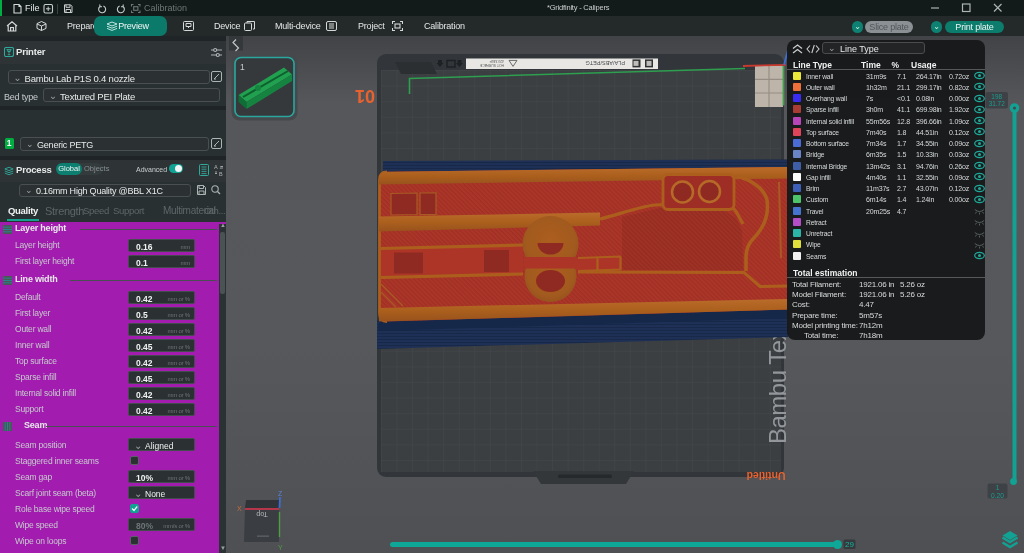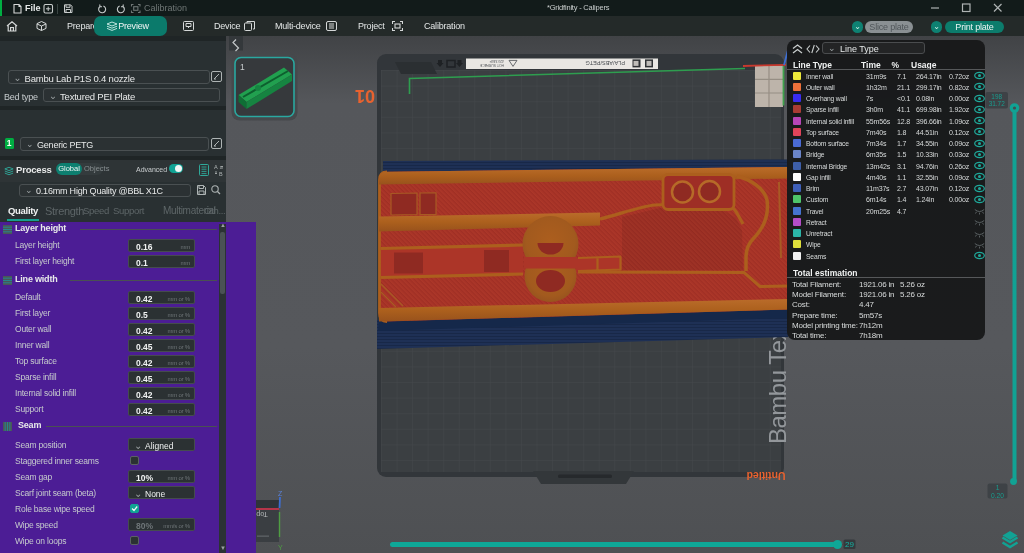--- a/index.html
+++ b/index.html
@@ -439,41 +439,41 @@
       </div>
   <div class="lrow" style="left:5px;top:270.6px">
         <span style="position:absolute;left:0">Prepare time:</span>
         <span style="position:absolute;left:67px">5m57s</span>
       </div>
   <div class="lrow" style="left:5px;top:280.8px">
         <span style="position:absolute;left:0">Model printing time:</span>
         <span style="position:absolute;left:67px">7h12m</span>
       </div>
   <div class="lrow" style="left:5px;top:291.0px">
-        <span style="position:absolute;left:0">Total time:</span>
+        <span style="position:absolute;left:12px">Total time:</span>
         <span style="position:absolute;left:67px">7h18m</span>
       </div>
 </div>
 
 <div id="menubar" class="abs">
   <div class="abs" style="left:0;top:0;width:2px;height:16px;background:#00AE42"></div>
   <svg class="abs" style="left:13px;top:3.5px" width="160" height="10" viewBox="0 0 160 10">
     <path d="M1,0.5 h5 l2,2 v6.5 h-7 z M6,0.5 v2 h2" fill="none" stroke="#D5D8D8" stroke-width="1.1"></path>
     <rect x="31" y="0.5" width="8.5" height="8.5" rx="1.5" fill="none" stroke="#C9CDCD" stroke-width="1.1"></rect>
     <path d="M33,4.8 h4.5 M35.2,2.6 v4.4" stroke="#C9CDCD" stroke-width="1"></path>
     <path d="M44.5,0 v10" stroke="#3A4443" stroke-width="1"></path>
     <path d="M51.5,0.8 h6 l1.5,1.5 v6.2 h-7.5 z M53,0.8 v2.5 h4 v-2.5 M53,8.5 v-3 h4.5 v3" fill="none" stroke="#C9CDCD" stroke-width="1"></path>
     <path d="M87,2 a3.5,3.5 0 1 0 3.4,-0.5 M87,2 l-0.3,-2 M87,2 l2,0.3" fill="none" stroke="#C9CDCD" stroke-width="1.1" transform="translate(0,0.5)"></path>
     <path d="M110,2 a3.5,3.5 0 1 1 -3.4,-0.5 M110,2 l0.3,-2 M110,2 l-2,0.3" fill="none" stroke="#C9CDCD" stroke-width="1.1" transform="translate(0,0.5)"></path>
     <g stroke="#6F7675" stroke-width="1.1" fill="none">
       <path d="M118.5,2.5 v-2 h2 M125,0.5 h2 v2 M127,6.5 v2 h-2 M120.5,8.5 h-2 v-2"></path>
       <rect x="120.7" y="2.7" width="4.2" height="3.6"></rect>
     </g>
   </svg>
-  <span class="mi" style="left:25px;font-weight:bold;color:#E6E9E9">File</span>
+  <span class="mi" style="left:25px;font-weight:normal;color:#E6E9E9">File</span>
   <span class="mi" style="left:144px;color:#6F7675">Calibration</span>
   <span class="mi" style="left:547px;color:#C9CDCD;font-size:7.5px;letter-spacing:-0.2px">*Gridfinity - Calipers</span>
   <svg class="abs" style="left:928px;top:3px" width="90" height="10" viewBox="0 0 90 10">
     <path d="M3,5 h8" stroke="#AEB3B3" stroke-width="1.2"></path>
     <rect x="34.5" y="1" width="7.5" height="7.5" fill="none" stroke="#AEB3B3" stroke-width="1.2"></rect>
     <path d="M66,1 l7.5,7.5 M73.5,1 l-7.5,7.5" stroke="#AEB3B3" stroke-width="1.2"></path>
   </svg>
 </div>
 <div id="tabbar" class="abs">
   <svg class="abs" style="left:6px;top:4.5px" width="12" height="11" viewBox="0 0 12 11">
@@ -515,20 +515,32 @@
   <span class="tab" style="left:408px">Calibration</span>
   <div class="pill" style="left:852px;top:5px;width:11px;height:12px;background:#0E8172;color:#CFEFE9;line-height:11px;font-size:8px">⌄</div>
   <div class="pill" style="left:865px;top:5px;width:48px;height:12px;background:#8A9093;color:#50565A;line-height:12px;font-size:9px">Slice plate</div>
   <div class="pill" style="left:931px;top:5px;width:11px;height:12px;background:#0E8172;color:#CFEFE9;line-height:11px;font-size:8px">⌄</div>
   <div class="pill" style="left:945px;top:5px;width:59px;height:12px;background:#0C7C6C;color:#E9F5F3;line-height:12px;font-size:9px">Print plate</div>
 </div>
 
 <div id="lpanel" class="abs">
 
   <div class="abs" style="left:0;top:0;width:226px;height:5px;background:#1F2526"></div>
+  <div class="hdr" style="top:5px;height:23px">
+    <svg class="abs" style="left:4px;top:5.5px" width="10" height="10" viewBox="0 0 12 12">
+      <rect x="0.6" y="0.6" width="10.8" height="10.8" rx="2" fill="none" stroke="#2FA99A" stroke-width="1.3"></rect>
+      <path d="M3,3.2 h6 M4.5,3.2 v2.2 h3 v-2.2 M6,5.4 v2.5 m-1.5,1.3 h3" stroke="#2FA99A" stroke-width="1.2" fill="none"></path>
+    </svg>
+    <span class="ht" style="left:16px;top:5px">Printer</span>
+    <svg class="abs" style="left:211px;top:6px" width="11" height="11" viewBox="0 0 11 11">
+      <path d="M0,3 h3 m2.5,0 h5.5 M0,8 h5.5 m2.5,0 h3" stroke="#AEB4B4" stroke-width="1.2"></path>
+      <circle cx="4.2" cy="3" r="1.5" fill="none" stroke="#AEB4B4" stroke-width="1.1"></circle>
+      <circle cx="6.8" cy="8" r="1.5" fill="none" stroke="#AEB4B4" stroke-width="1.1"></circle>
+    </svg>
+  </div>
   <div class="inbox" style="left:7.5px;top:34px;width:202px;height:13.5px;font-size:9.5px;letter-spacing:-0.2px">
     <span style="position:absolute;left:5px;top:0.5px;color:#9AA0A2">⌄</span>
     <span style="position:absolute;left:16px;top:1.5px">Bambu Lab P1S 0.4 nozzle</span>
   </div>
   <svg class="abs" style="left:210.5px;top:35px" width="11" height="11" viewBox="0 0 11 11">
     <rect x="0.5" y="0.5" width="10" height="10" rx="1.5" fill="none" stroke="#AEB4B4" stroke-width="1"></rect>
     <path d="M3,8 L8,3 M3,8 l2,0" stroke="#AEB4B4" stroke-width="1"></path>
   </svg>
   <span class="lbl" style="left:4px;top:56px;font-size:9px">Bed type</span>
   <div class="inbox" style="left:43px;top:52px;width:177px;height:14px;font-size:9.5px;letter-spacing:-0.2px">
@@ -582,21 +594,21 @@
   </svg>
 
   <span class="abs" style="left:8px;top:169px;font-size:9.5px;font-weight:bold;color:#F0F2F2;letter-spacing:-0.3px">Quality</span>
   <div class="abs" style="left:7px;top:182.5px;width:32px;height:2px;background:#16A08F"></div>
   <span class="abs" style="left:45px;top:169px;font-size:11px;color:#5E6668;letter-spacing:-0.3px">Strength</span>
   <span class="abs" style="left:83px;top:169px;font-size:9.5px;color:#5E6668;letter-spacing:-0.3px">Speed</span>
   <span class="abs" style="left:113px;top:169px;font-size:9.5px;color:#5E6668;letter-spacing:-0.3px">Support</span>
   <span class="abs" style="left:163px;top:169px;font-size:10px;color:#5E6668;letter-spacing:-0.3px">Multimaterial</span>
   <span class="abs" style="left:204px;top:169px;font-size:9.5px;color:#5E6668;letter-spacing:-0.3px">Oth...</span>
 
-  <div id="params" class="abs" style="left:0;top:186px;width:256px;height:331px;background:#4c1d95">
+  <div id="params" class="abs" style="left:0;top:186px;width:226px;height:331px;background:#a21caf">
     <svg class="abs" style="left:3px;top:3px" width="9" height="9" viewBox="0 0 9 9">
           <rect width="9" height="9" fill="#4A5658"></rect>
           <path d="M0,2.2 h9 M0,4.5 h9 M0,6.8 h9" stroke="#27858C" stroke-width="1"></path>
         </svg>
     <span class="ghdr" style="left:15px;top:1px">Layer height</span>
     <div class="grule" style="left:80px;top:7px;width:137px"></div>
     <span class="lbl" style="left:15px;top:18px">Layer height</span>
     <div class="val" style="left:128px;top:16.5px;width:67px;height:13px">
           <b>0.16</b>
           <span>mm</span>
@@ -649,21 +661,21 @@
         </div>
     <span class="lbl" style="left:15px;top:182px">Support</span>
     <div class="val" style="left:128px;top:180.5px;width:67px;height:13px">
           <b>0.42</b>
           <span>mm or %</span>
         </div>
     <svg class="abs" style="left:3px;top:200px" width="9" height="9" viewBox="0 0 9 9">
           <rect width="9" height="9" fill="#4A5658"></rect>
           <path d="M2.2,0 v9 M4.5,0 v9 M6.8,0 v9" stroke="#27858C" stroke-width="1"></path>
         </svg>
-    <span class="ghdr" style="left:18px;top:198px">Seam</span>
+    <span class="ghdr" style="left:24px;top:198px">Seam</span>
     <div class="grule" style="left:46px;top:204px;width:171px"></div>
     <span class="lbl" style="left:15px;top:218px">Seam position</span>
     <div class="val" style="left:128px;top:216px;width:67px;height:13px">
           <b style="font-weight:normal;left:16px">Aligned</b>
           <span style="left:5px;right:auto;top:1px;font-size:10px;color:#9AA0A2">⌄</span>
         </div>
     <span class="lbl" style="left:15px;top:234px">Staggered inner seams</span>
     <div class="cb" style="left:130px;top:234px"></div>
     <span class="lbl" style="left:15px;top:250px">Seam gap</span>
     <div class="val" style="left:128px;top:248px;width:67px;height:13px">

